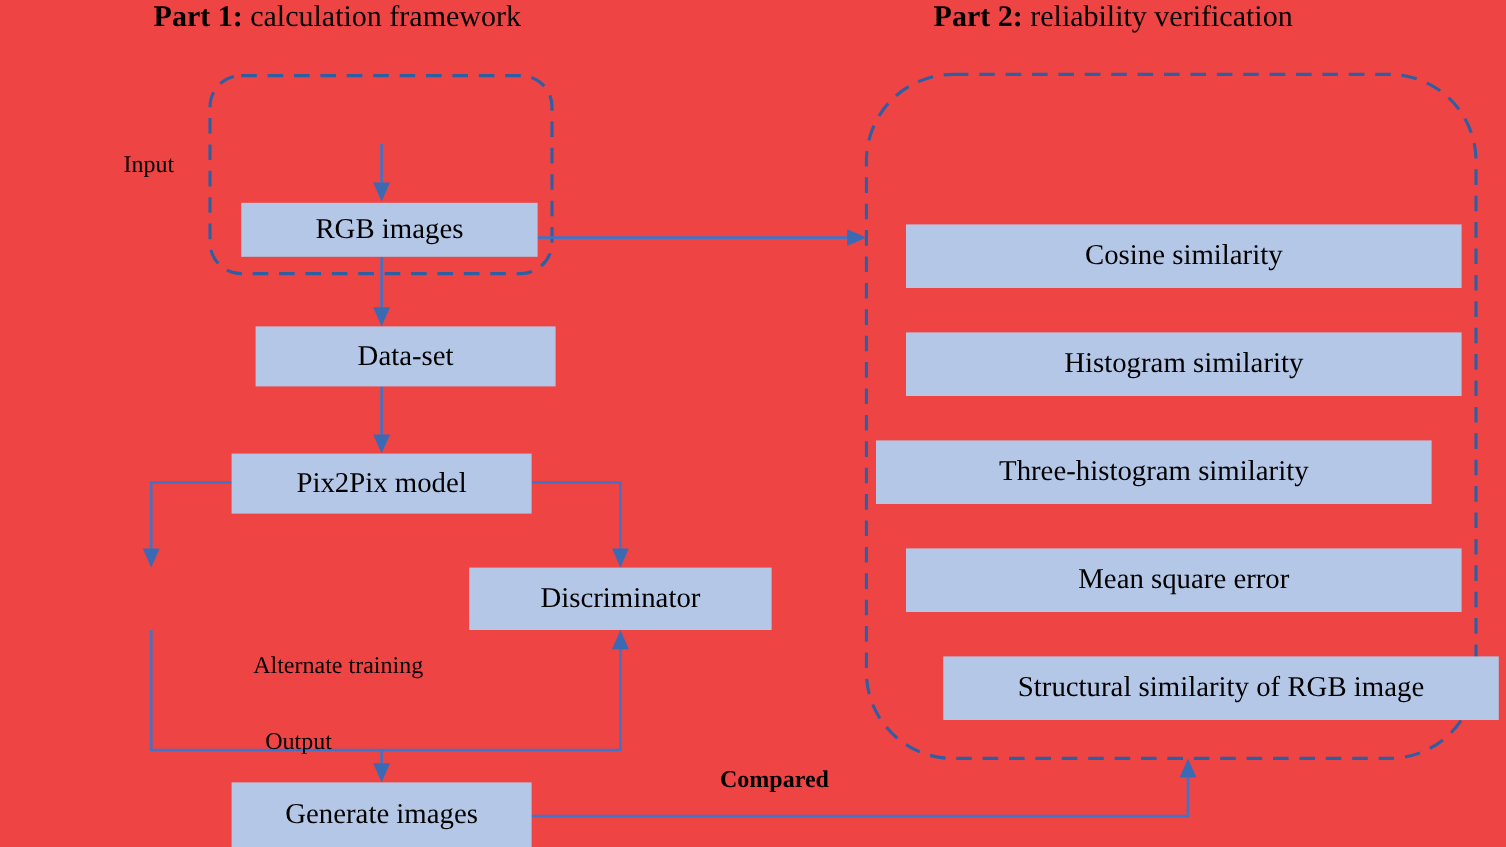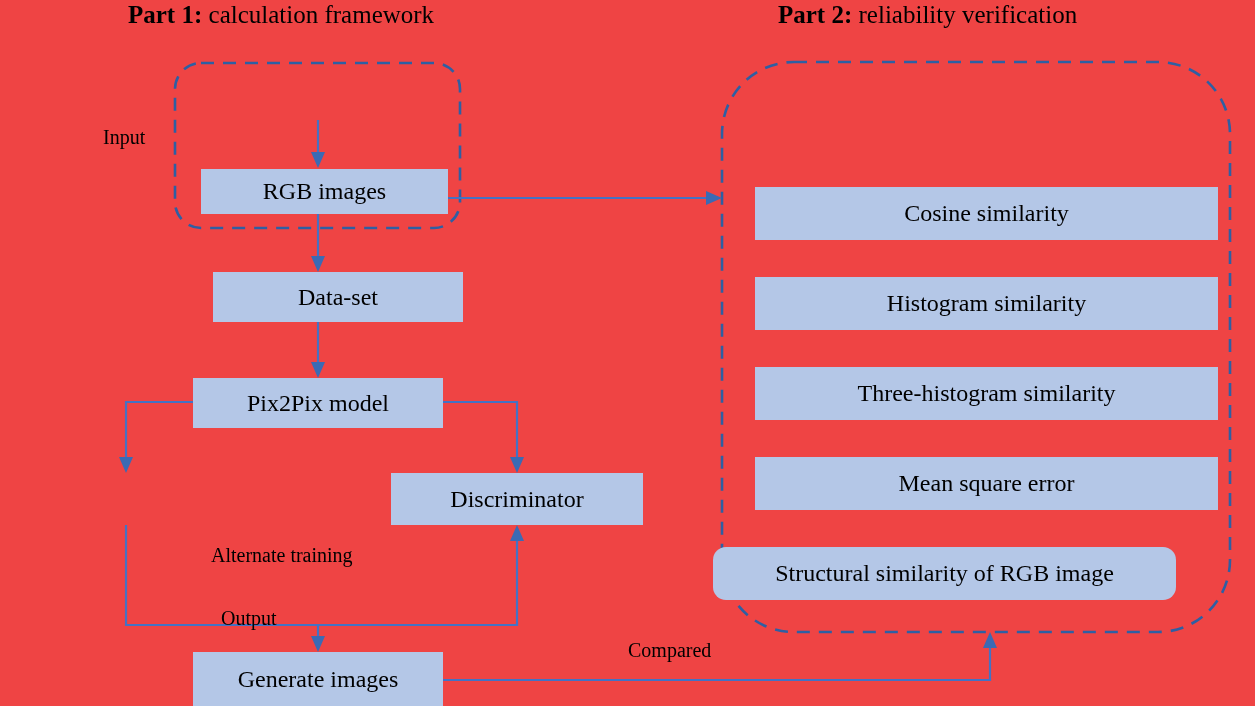--- a/index.html
+++ b/index.html
@@ -139,26 +139,26 @@
 
 
   <div class="node" style="left:391px; top:473px; width:252px; height:52px;">Discriminator</div>
 
   <div class="node" style="left:193px; top:652px; width:250px; height:54px;">Generate images</div>
 
   <div class="edge-label" style="left:211px; top:545px;">Alternate training</div>
 
   <div class="edge-label" style="left:221px; top:608px;">Output</div>
 
-  <div class="edge-label" style="left:628px; top:640px;">Compared</div>
+  <div class="edge-label" style="left:600px; top:640px;font-weight:bold;">Compared</div>
 
 
   <div class="node" style="left:755px; top:187px; width:463px; height:53px;">Cosine similarity</div>
 
   <div class="node" style="left:755px; top:277px; width:463px; height:53px;">Histogram similarity</div>
 
-  <div class="node" style="left:755px; top:367px; width:463px; height:53px;">Three-histogram similarity</div>
+  <div class="node" style="left:730px; top:367px; width:463px; height:53px;">Three-histogram similarity</div>
 
   <div class="node" style="left:755px; top:457px; width:463px; height:53px;">Mean square error</div>
 
-  <div class="node" style="left:713px; top:547px; width:463px; height:53px;border-radius:13px;">Structural similarity of RGB image</div>
+  <div class="node" style="left:786px; top:547px; width:463px; height:53px;">Structural similarity of RGB image</div>
 
 </div>
 
 </body></html>

